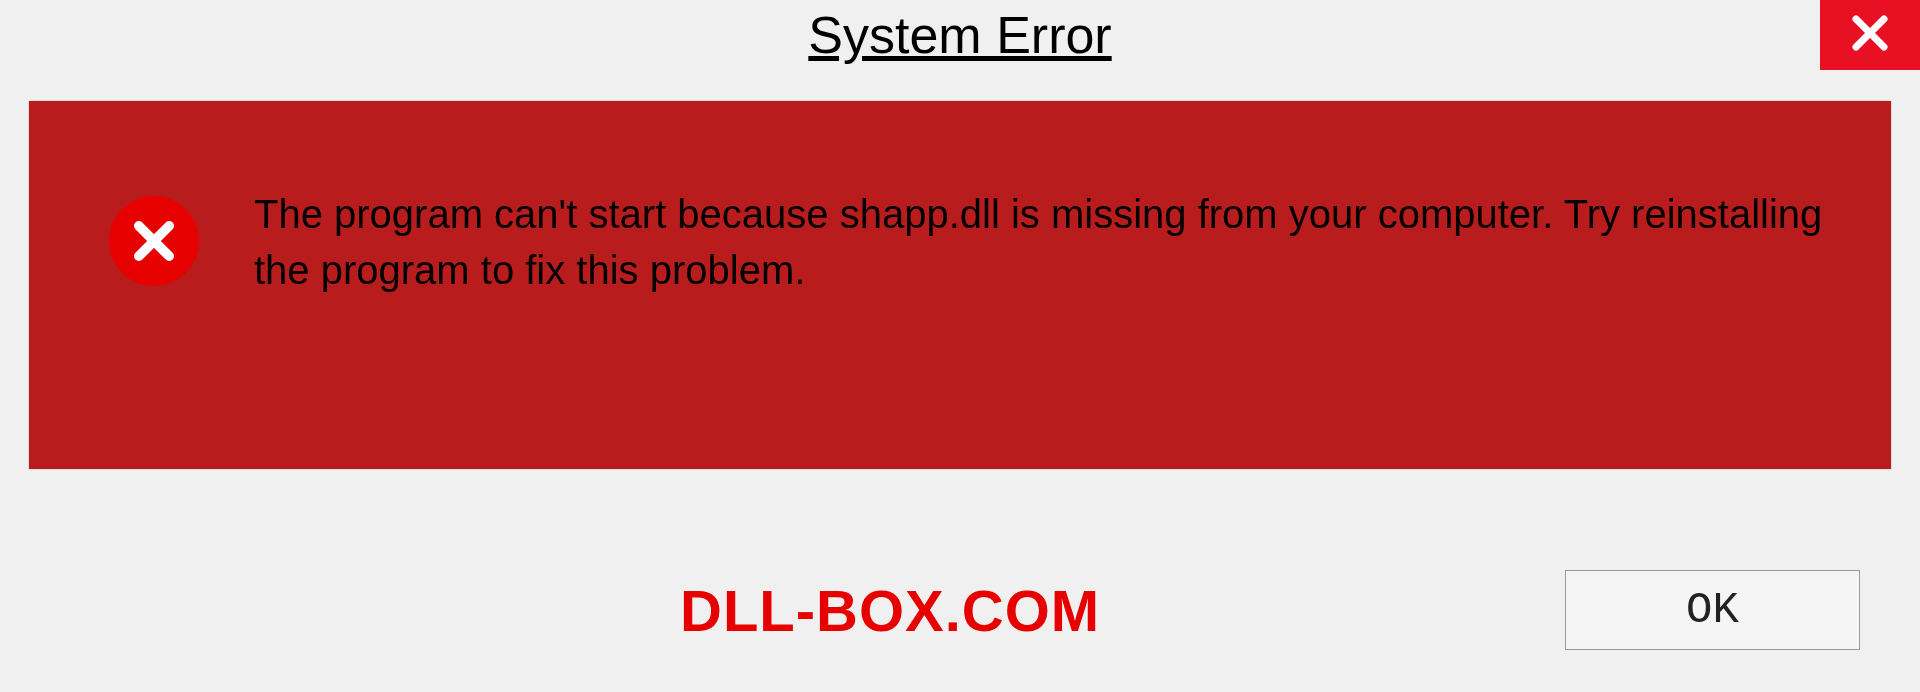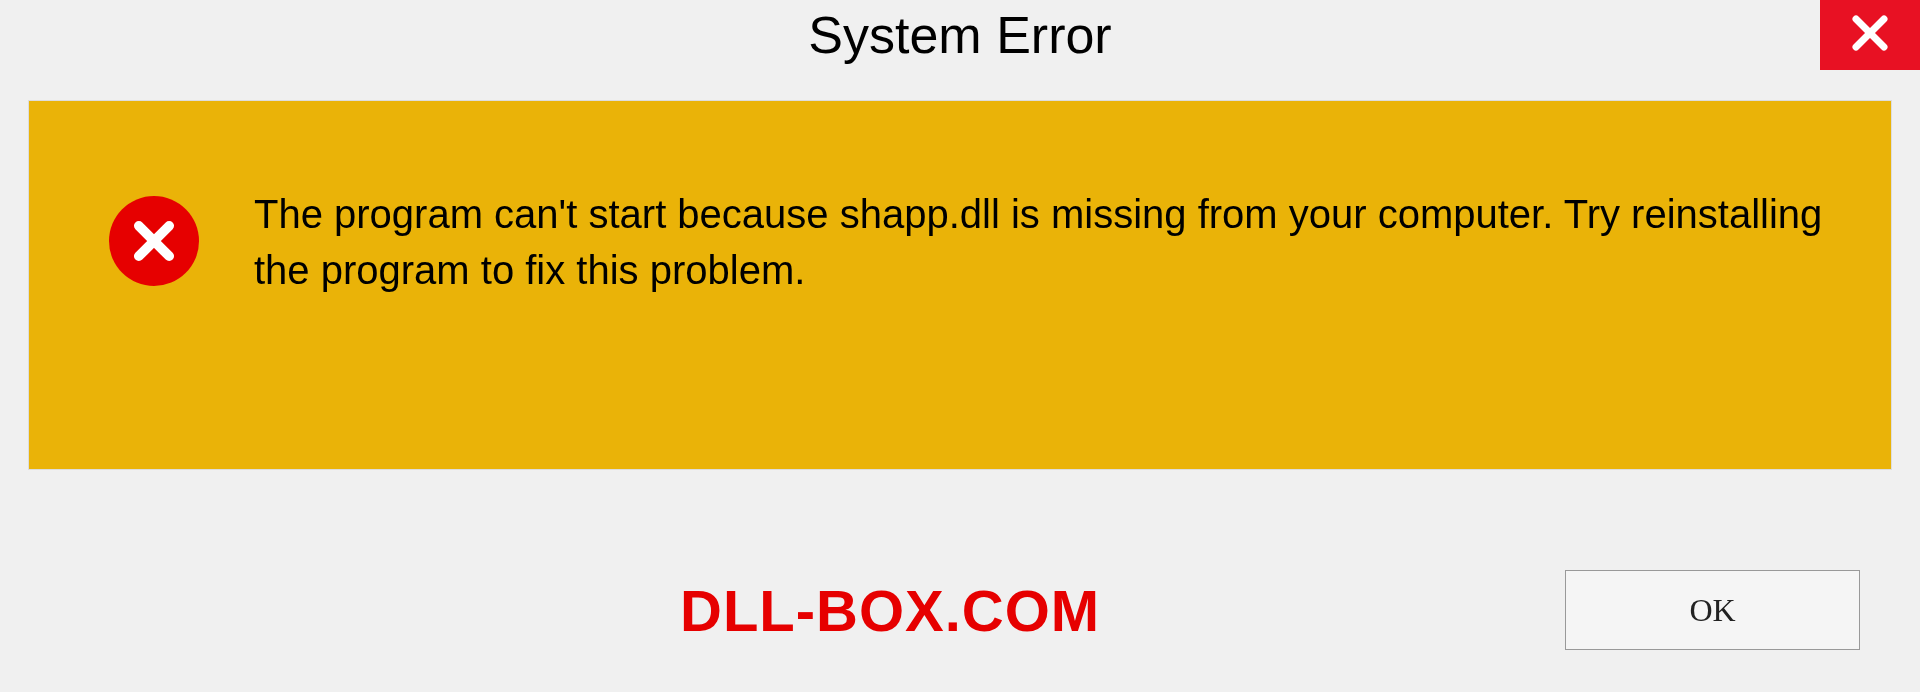--- a/index.html
+++ b/index.html
@@ -17,20 +17,21 @@
       overflow: hidden;
     }
     
     .title-bar {
       display: flex;
       align-items: flex-start;
       justify-content: center;
       position: relative;
       height: 100px;
       padding-top: 5px;
+      text-decoration: underline;
     }
     
     .title-text {
       font-size: 52px;
       font-weight: 400;
       color: #000;
       text-align: center;
     }
     
     .close-button {
@@ -46,21 +47,21 @@
       cursor: pointer;
     }
     
     .close-button svg {
       width: 42px;
       height: 42px;
     }
     
     .content-panel {
       margin: 0 28px;
-      background: #eab308;
+      background: #b91c1c;
       border: 1px solid #ddd;
       height: 370px;
       display: flex;
       align-items: flex-start;
       padding: 85px 50px 72px 80px;
     }
     
     .error-icon {
       width: 90px;
       height: 90px;
@@ -104,27 +105,27 @@
       color: #e60000;
       letter-spacing: 1px;
       font-family: Arial, sans-serif;
     }
     
     .ok-button {
       width: 295px;
       height: 80px;
       background: #f5f5f5;
       border: 1px solid #999;
-      font-size: 32px;
+      font-size: 44px;
       color: #222;
       cursor: pointer;
       display: flex;
       align-items: center;
       justify-content: center;
-      font-family: Liberation Serif, serif;
+      font-family: Liberation Mono, monospace;
     }
   </style>
 </head>
 <body>
 
 <div class="title-bar">
   <div class="title-text">System Error</div>
   <div class="close-button">
     <span>
       <svg viewBox="0 0 24 24" fill="none" stroke="#ffffff" stroke-width="4" stroke-linecap="round">

